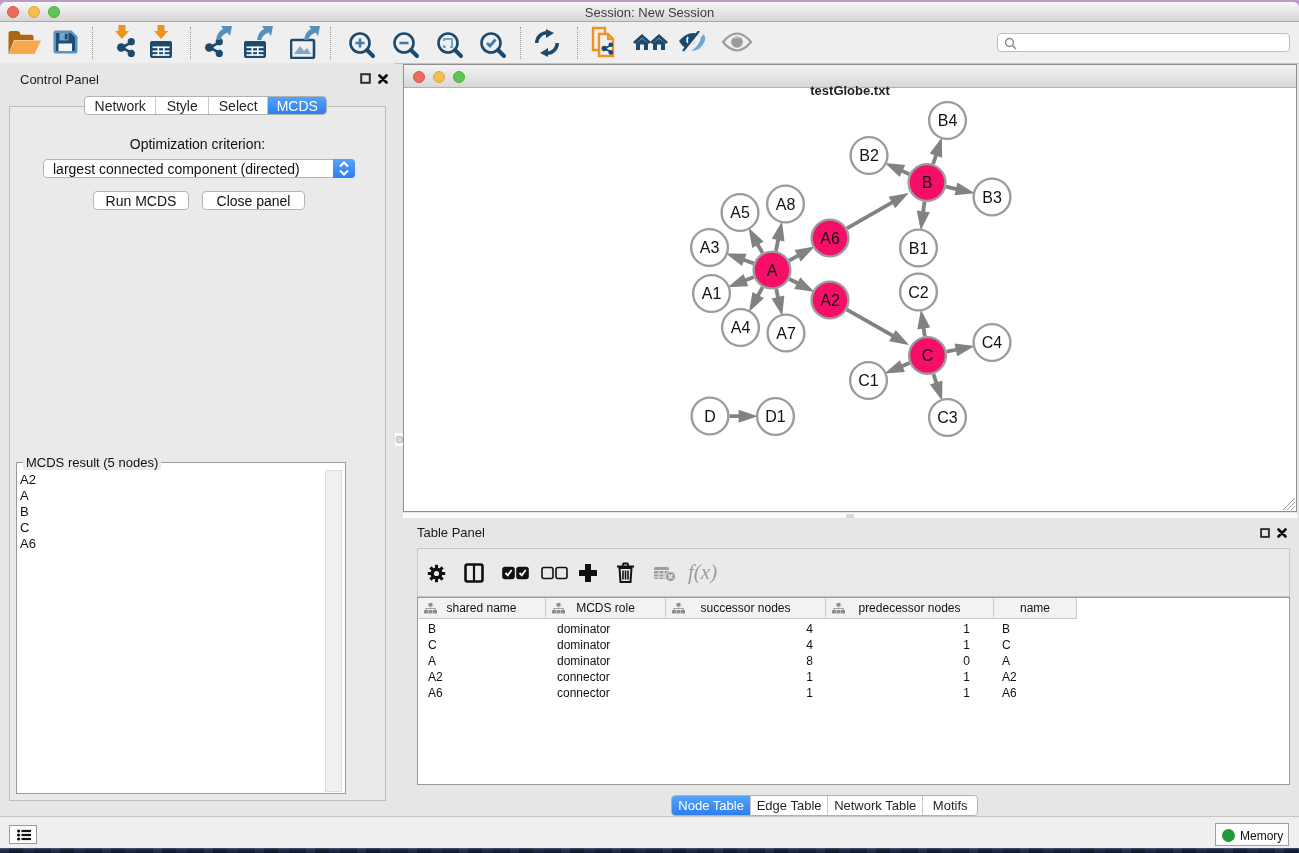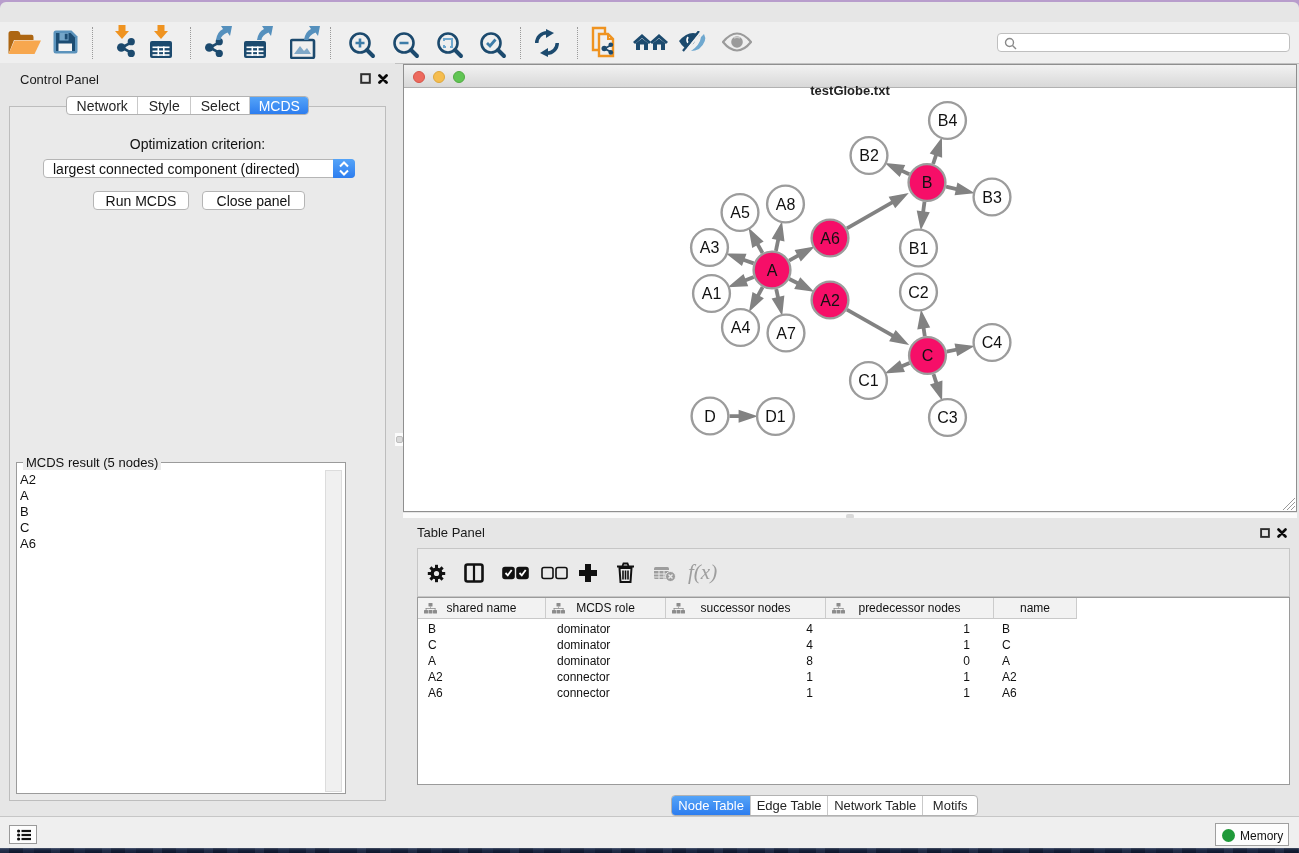--- a/index.html
+++ b/index.html
@@ -48,20 +48,26 @@
 #ttable { position:absolute; left:22px; top:79px; width:873px; height:188px;
   background:#fff; border:1px solid #9a9a9a; overflow:hidden; }
 .hcell { position:absolute; top:0; height:21px; background:#f2f2f2;
   border-right:1px solid #ccc; border-bottom:1px solid #c9c9c9;
   font-size:12px; color:#111; text-align:center; line-height:21px; }
 .trow { position:absolute; font-size:12px; color:#111; height:16px; line-height:16px; }
 </style>
 </head>
 <body>
 <div id="app">
+  <div id="titlebar">
+    <div class="tl" style="left:7px;background:#ed6a5e;border:0.5px solid #d5554b;"></div>
+    <div class="tl" style="left:27.5px;background:#f5bd4f;border:0.5px solid #dda83e;"></div>
+    <div class="tl" style="left:47.5px;background:#61c554;border:0.5px solid #51ab43;"></div>
+    <div class="title">Session: New Session</div>
+  </div>
   <div id="toolbar">
     <div class="vsep" style="left:92px"></div>
     <div class="vsep" style="left:190px"></div>
     <div class="vsep" style="left:330px"></div>
     <div class="vsep" style="left:520px"></div>
     <div class="vsep" style="left:577px"></div>
     <svg style="position:absolute;left:7px;top:8px" width="40" height="26" viewBox="0 0 40 26">
 <path d="M1.5 24 L1.5 3.5 Q1.5 1 4 1 L10.5 1 Q12.3 1 12.8 2.6 L13.5 4.8 L24.5 4.8 Q26.5 4.8 26.5 7 L26.5 10 L7 10 Z" fill="#ad6612"></path>
 <path d="M1.5 24 L7.5 10.5 L34 10.5 L27.5 24 Z" fill="#f7a74e"></path>
       </svg>
@@ -209,21 +215,21 @@
   </div>
   <div id="cpanel">
     <div class="paneltitle" style="position:absolute;left:20px;top:9px;">Control Panel</div>
     <svg style="position:absolute;left:360px;top:10px" width="11" height="11" viewBox="0 0 11 11">
 <rect x="1.2" y="1.2" width="8.6" height="8.6" fill="none" stroke="#2e2e2e" stroke-width="2"></rect>
       </svg>
 <svg style="position:absolute;left:377.5px;top:10.5px" width="10" height="10" viewBox="0 0 10 10">
 <path d="M1.5 1.5 L8.5 8.5 M8.5 1.5 L1.5 8.5" stroke="#0a0a0a" stroke-width="2.8" stroke-linecap="round"></path>
       </svg>
     <div id="cpinner"></div>
-    <div class="seg" style="left:66px;top:33px;width:243px;">
+    <div class="seg" style="left:84px;top:33px;width:243px;">
       <div style="width:72px;">Network</div>
       <div style="width:53px;">Style</div>
       <div style="width:60px;">Select</div>
       <div class="sel" style="width:58px;">MCDS</div>
     </div>
     <div style="position:absolute;left:43px;top:96px;width:312px;height:19px;background:#fff;border:1px solid #b5b5b5;border-radius:4px;">
       <div style="position:absolute;left:9px;top:1px;font-size:14px;color:#111;">largest connected component (directed)</div>
       <div style="position:absolute;right:-1px;top:-1px;width:22px;height:19px;border-radius:0 4px 4px 0;background:linear-gradient(#55a4f8,#2d7def);">
         <svg width="22" height="19" viewBox="0 0 22 19">
 <path d="M7 7.5 L11 3.5 L15 7.5" fill="none" stroke="#fff" stroke-width="2"></path>

